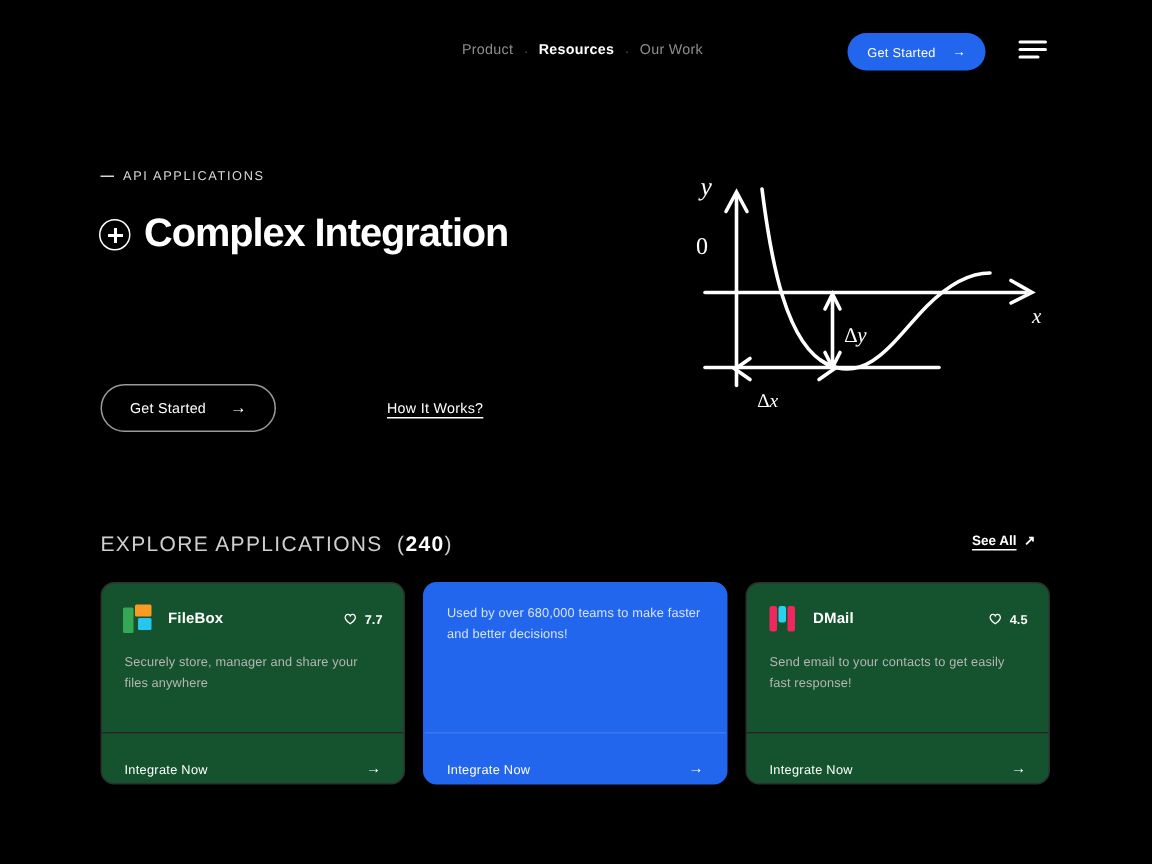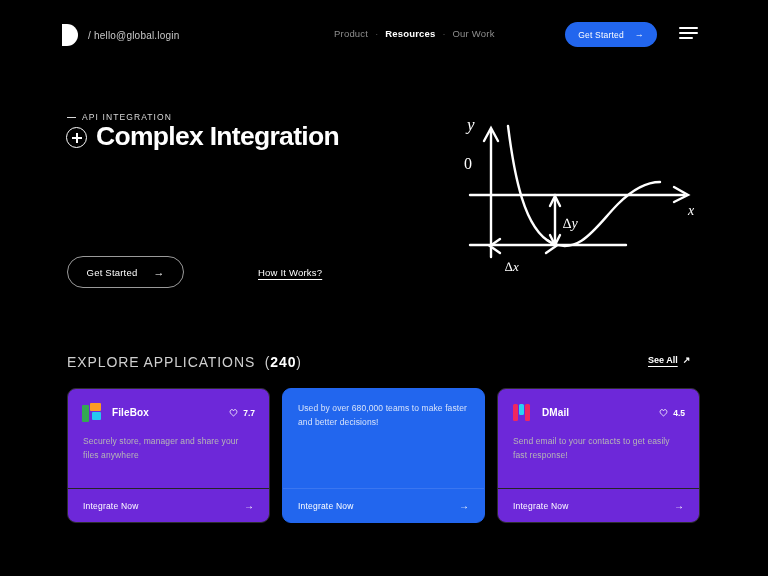--- a/index.html
+++ b/index.html
@@ -18,21 +18,21 @@
     display:flex; align-items:center;
   }
   .logo-wrap { position:absolute; left:62px; top:24px; display:flex; align-items:center; gap:10px; }
   .logo-mark {
     width:16px; height:22px;
     background:#ffffff;
     border-radius:0 11px 11px 0;
   }
   .logo-text { font-size:10px; color:#c9c9c9; letter-spacing:.2px; }
 
-  .nav { position:absolute; left:334px; top:28px; display:flex; align-items:center; gap:7px; }
+  .nav { position:absolute; left:308px; top:28px; display:flex; align-items:center; gap:7px; }
   .nav-item { font-size:9.5px; color:#8e8e8e; letter-spacing:.2px; }
   .nav-item.active { color:#ffffff; font-weight:bold; }
   .nav-dot { font-size:9px; color:#5a5a5a; }
 
   .faq { position:absolute; left:532px; top:29px; font-size:9.5px; color:#e9e9e9; letter-spacing:.2px;margin-left:46px;}
 
   .cta-pill {
     position:absolute; left:565px; top:22px;
     width:92px; height:25px; border-radius:13px;
     background:#2266ee;
@@ -48,21 +48,21 @@
   .hamburger span:nth-child(3){ width:14px; }
 
   
   .eyebrow {
     position:absolute; left:67px; top:112px;
     font-size:8.5px; letter-spacing:1.1px; color:#d8d8d8;
     display:flex; align-items:center; gap:6px;
   }
   .eyebrow .dash { display:inline-block; width:9px; height:1px; background:#d8d8d8; }
 
-  .headline { position:absolute; left:66px; top:123px; width:420px; }
+  .headline { position:absolute; left:66px; top:142px; width:420px; }
   .h-line { display:flex; align-items:center; gap:9px; }
   .plus-icon {
     width:21px; height:21px; border-radius:50%;
     border:1.4px solid #ffffff; position:relative; flex:none;
     margin-top:3px;
   }
   .plus-icon:before, .plus-icon:after {
     content:""; position:absolute; background:#ffffff;
   }
   .plus-icon:before { left:4.5px; top:9.2px; width:10px; height:1.5px; }
@@ -101,41 +101,41 @@
   .apps-head b { color:#ffffff; font-weight:bold; }
   .see-all {
     position:absolute; left:648px; top:355px; font-size:9px; color:#ffffff;
     display:flex; align-items:center; gap:5px;font-weight:bold;
   }
   .see-all .txt { text-decoration:underline; text-underline-offset:2.5px; }
 
   .cards { position:absolute; left:67px; top:388px; display:flex; gap:12px; }
   .card {
     width:203px; height:135px; border-radius:9px;
-    border:1px solid #2e2e2e; background:#6d28d9;
+    border:1px solid #2e2e2e; background:#14532d;
     display:flex; flex-direction:column; position:relative; overflow:hidden;
   }
   .card.featured { background:#2266ee; border-color:#2266ee; }
 
   .card-top { padding:14px 14px 0 14px; display:flex; align-items:center; }
   .app-icon { width:19px; height:19px; position:relative; flex:none; }
   .app-name { font-size:10px; font-weight:bold; color:#ffffff; margin-left:11px; letter-spacing:.1px; }
   .rating { margin-left:auto; display:flex; align-items:center; gap:5px; }
   .heart { width:9px; height:9px; position:relative; }
   .rating .val { font-size:8.5px; font-weight:bold; color:#ffffff; }
 
   .card-desc {
     padding:12px 15px 0 15px; font-size:8.5px; line-height:1.65;
     color:#b6b6b6; letter-spacing:.1px;
   }
   .card.featured .card-desc { color:#d7e3fb; }
 
   .card-foot {
     margin-top:auto; height:34px; border-top:1px solid #262626;
-    display:flex; align-items:center; padding:4px 15px;gap:35px;
+    display:flex; align-items:flex-end; padding:4px 15px;gap:35px;
   }
   .card.featured .card-foot { border-top-color:#3b76f0; }
   .card-foot .lbl { font-size:8.5px; color:#ffffff; letter-spacing:.2px; }
   .card-foot .arw { margin-left:auto; font-size:10px; color:#ffffff; line-height:1; }
 
   
   .fb-green { position:absolute; left:0; top:2px; width:6.5px; height:17px; background:#34a853; border-radius:1px;}
   .fb-orange{ position:absolute; left:7.5px; top:0px; width:11.5px; height:8px; background:#fb9b23; border-radius:1px;}
   .fb-cyan  { position:absolute; left:9.5px; top:8.5px; width:9.5px; height:8.5px; background:#26c6f0; border-radius:1px;}
 
@@ -147,24 +147,20 @@
   
   .dm-l { position:absolute; left:0.5px;  top:1px;   width:5.5px; height:17px; background:#f0275f; border-radius:1.5px;}
   .dm-m { position:absolute; left:6.8px;  top:0.5px; width:5px;   height:11px; background:#2ad2f2; border-radius:1.5px;}
   .dm-r { position:absolute; left:12.5px; top:1px;   width:5.5px; height:17px; background:#f0275f; border-radius:1.5px;}
 </style>
 </head>
 <body>
 
 <div class="header">
 
-  <div class="logo-wrap">
-    <div class="logo-mark"></div>
-    <span class="logo-text">/ hello@global.login</span>
-  </div>
 
   <div class="nav">
     <span class="nav-item">Product</span>
     <span class="nav-dot">·</span>
     <span class="nav-item active">Resources</span>
     <span class="nav-dot">·</span>
     <span class="nav-item">Our Work</span>
   </div>
 
   <span class="faq">FAQ</span>
@@ -176,21 +172,21 @@
 
   <div class="hamburger">
     <span></span>
     <span></span>
     <span></span>
   </div>
 </div>
 
 <div class="eyebrow">
   <span class="dash"></span>
-  <span>API INTEGRATION</span>
+  <span>API APPLICATIONS</span>
 </div>
 
 <div class="headline">
   <div class="h-line">
     <span class="plus-icon"></span>
     <span class="h-big">Complex Integration</span>
   </div>
 </div>
 
 <div class="hero-actions">

